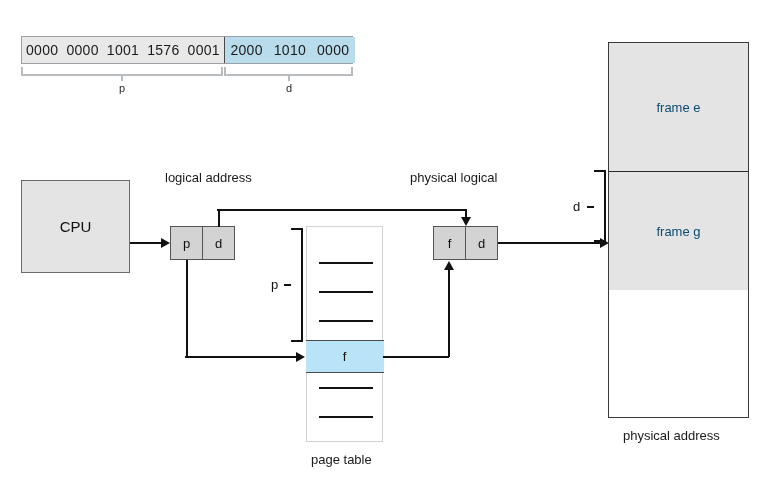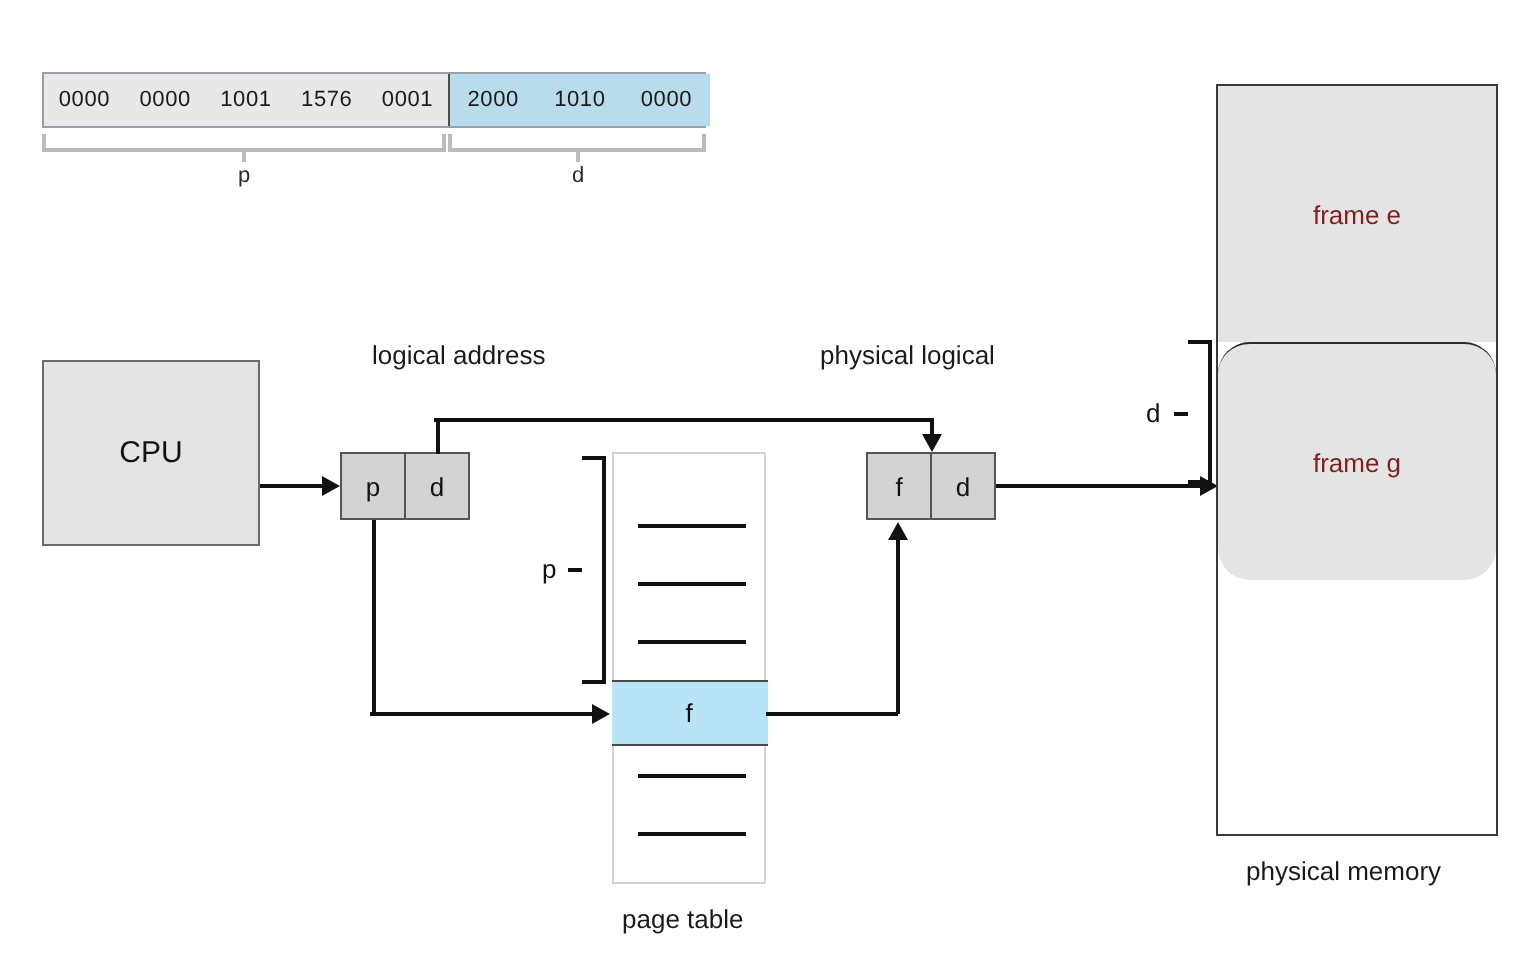--- a/index.html
+++ b/index.html
@@ -32,21 +32,21 @@
     border-right: 1px solid #4a4a4a;
     box-sizing: border-box;
   }
   #addr-d-part {
     background: #b9dced;
     display: flex;
     align-items: center;
     box-sizing: border-box;
   }
   .nibble {
-    font-size: 11px;
+    font-size: 14px;
     color: #1a1a1a;
     text-align: center;
     letter-spacing: .3px;
   }
   #addr-p-part .nibble { width: 40.4px; }
   #addr-d-part .nibble { width: 43.3px; }
 
   
   .ubrace {
     border: 2px solid #b8bcc0;
@@ -116,21 +116,21 @@
 
   
   #phys-mem {
     left: 608px; top: 42px; width: 141px; height: 376px;
     box-sizing: border-box;
     border: 1.5px solid #3a3a3a;
   }
   .frame {
     box-sizing: border-box;
     display: flex; align-items: center; justify-content: center;
-    font-size: 13px; color: #7f1d1d;
+    font-size: 13px; color: #0c4a6e;
     width: 100%;
   }
   .frame-gray { background: #e4e4e4; }
   .frame-blue { background: #b9e4f7; }
   .frame-sep { border-top: 1.5px solid #2a2a2a; }
 
   
   .caption { font-size: 13px; color: #1a1a1a; }
 
   
@@ -182,21 +182,21 @@
   <div class="abs" style="left:288px; top:74px; width:0; height:7px; border-left:2px solid #b8bcc0;"></div>
   <div class="abs brace-label" style="left:274px; top:82px; width:30px;">d</div>
 
   <div id="cpu-box" class="abs solid-box">
     <span>CPU</span>
   </div>
 
   <div class="ln-h" style="left:130px; top:242px; width:31px;"></div>
   <div class="arrow arrow-r" style="left:161px; top:238px;"></div>
 
-  <div class="abs caption" style="left:186px; top:170px;">logical address</div>
+  <div class="abs caption" style="left:165px; top:170px;">logical address</div>
   <div id="logical-addr-box" class="abs addr-cell-box">
     <div>p</div>
     <div>d</div>
   </div>
 
   <div class="ln-v" style="left:218px; top:209px; height:18px;"></div>
   <div class="ln-h" style="left:217px; top:209px; width:249px;"></div>
   <div class="ln-v" style="left:465px; top:209px; height:9px;"></div>
   <div class="arrow arrow-d" style="left:461px; top:217px;"></div>
 
@@ -235,20 +235,20 @@
   <div class="arrow arrow-r" style="left:600px; top:238px;"></div>
 
   <div class="sbrace" style="left:594px; top:170px; width:12px; height:72px;"></div>
   <div class="sbrace-tick" style="left:587px; top:206px;"></div>
   <div class="sbrace-lbl" style="left:573px; top:199px;">d</div>
 
   <div id="phys-mem" class="abs">
     <div class="frame frame-gray" style="height:128px;">
       <span>frame e</span>
     </div>
-    <div class="frame frame-gray frame-sep" style="height:119px;border-radius:16px;">
+    <div class="frame frame-gray frame-sep" style="height:119px;">
       <span>frame g</span>
     </div>
   </div>
 
-  <div class="abs caption" style="left:623px; top:428px;">physical memory</div>
+  <div class="abs caption" style="left:623px; top:428px;">physical address</div>
 
 </div>
 
 </body></html>

